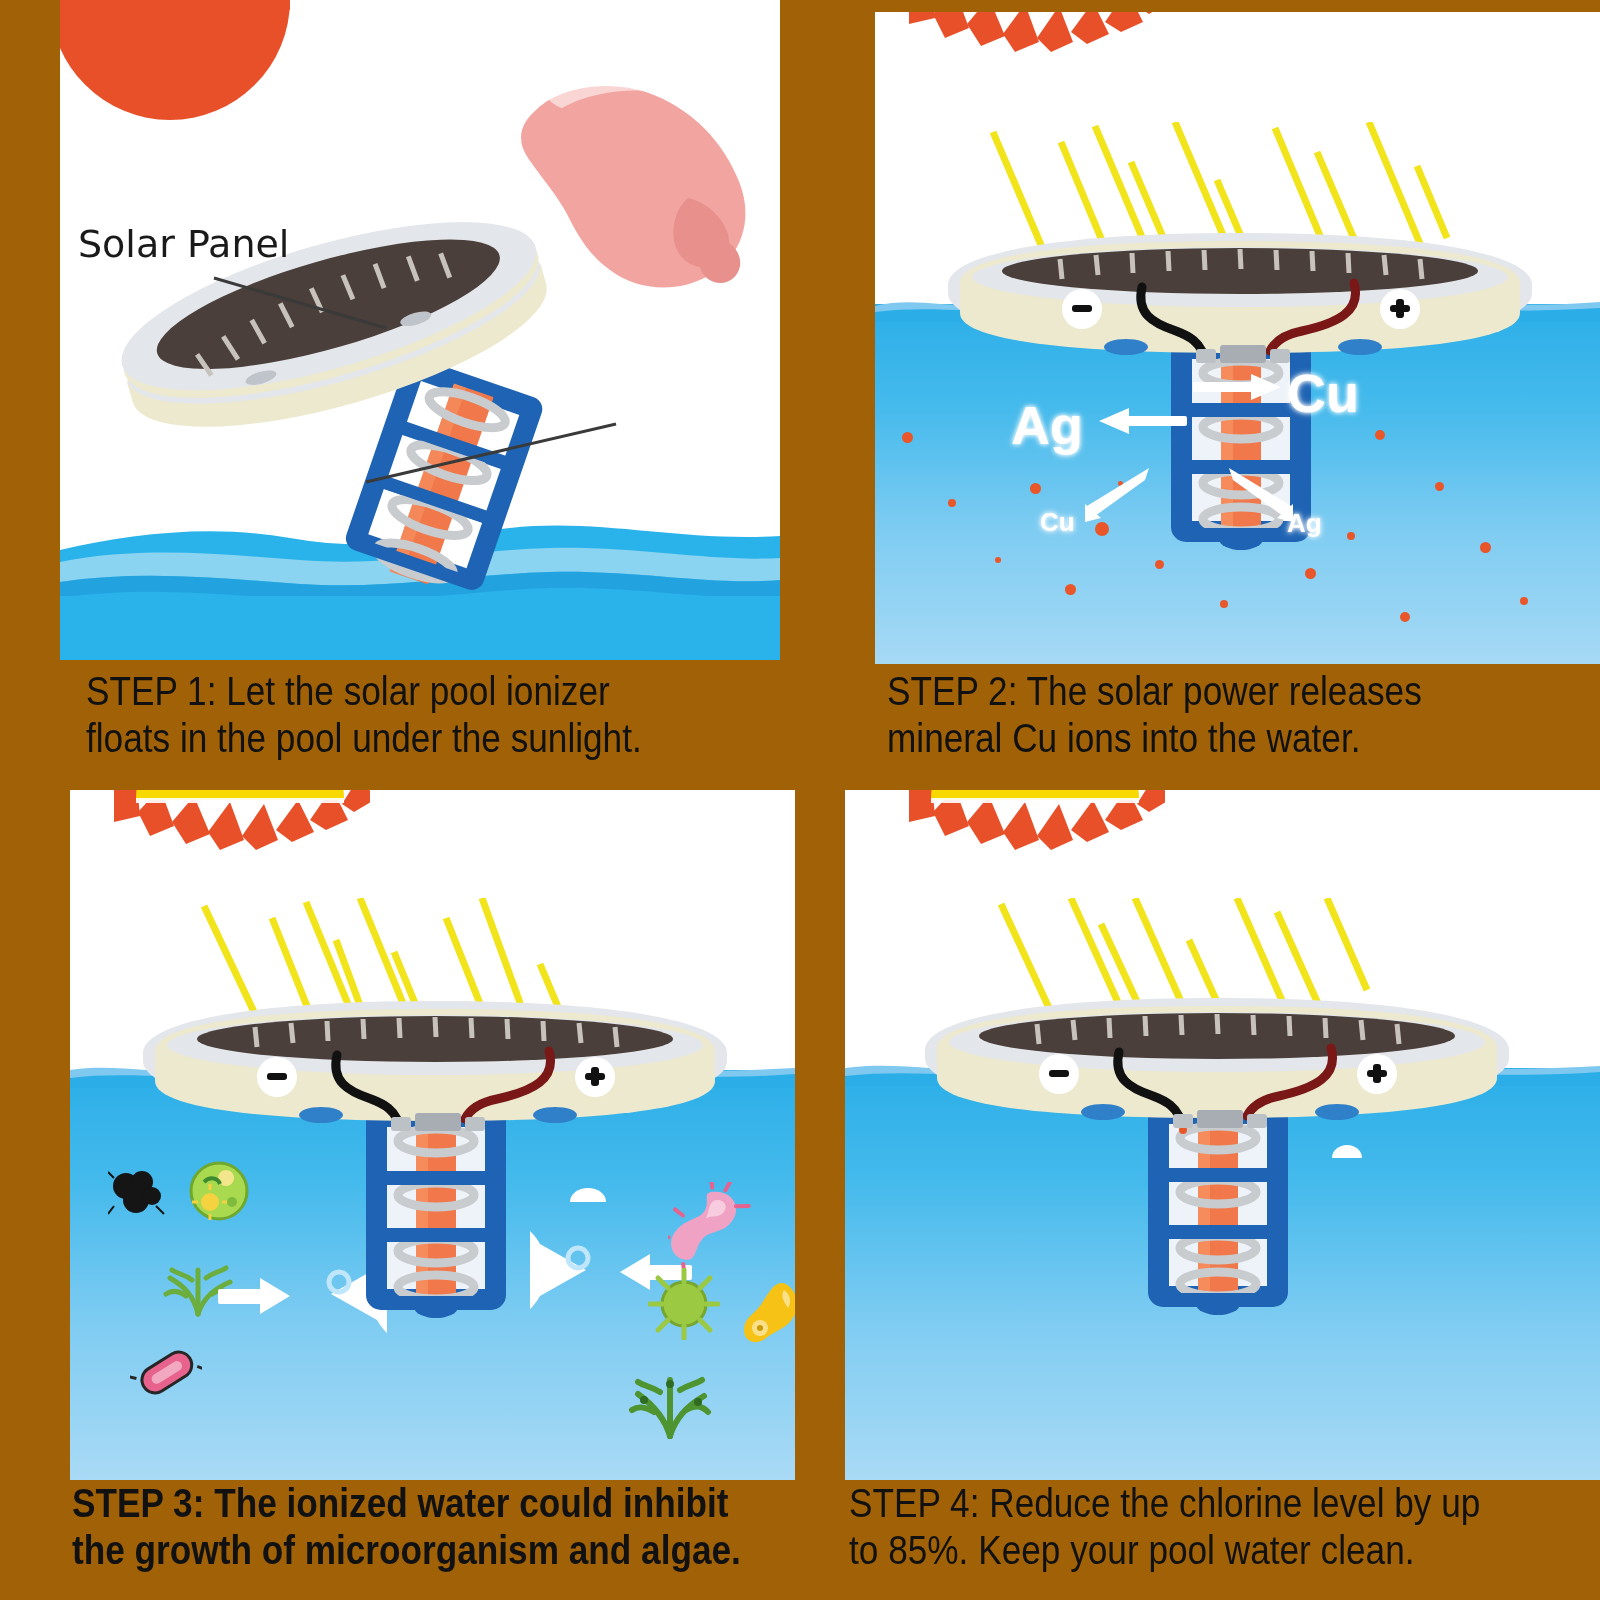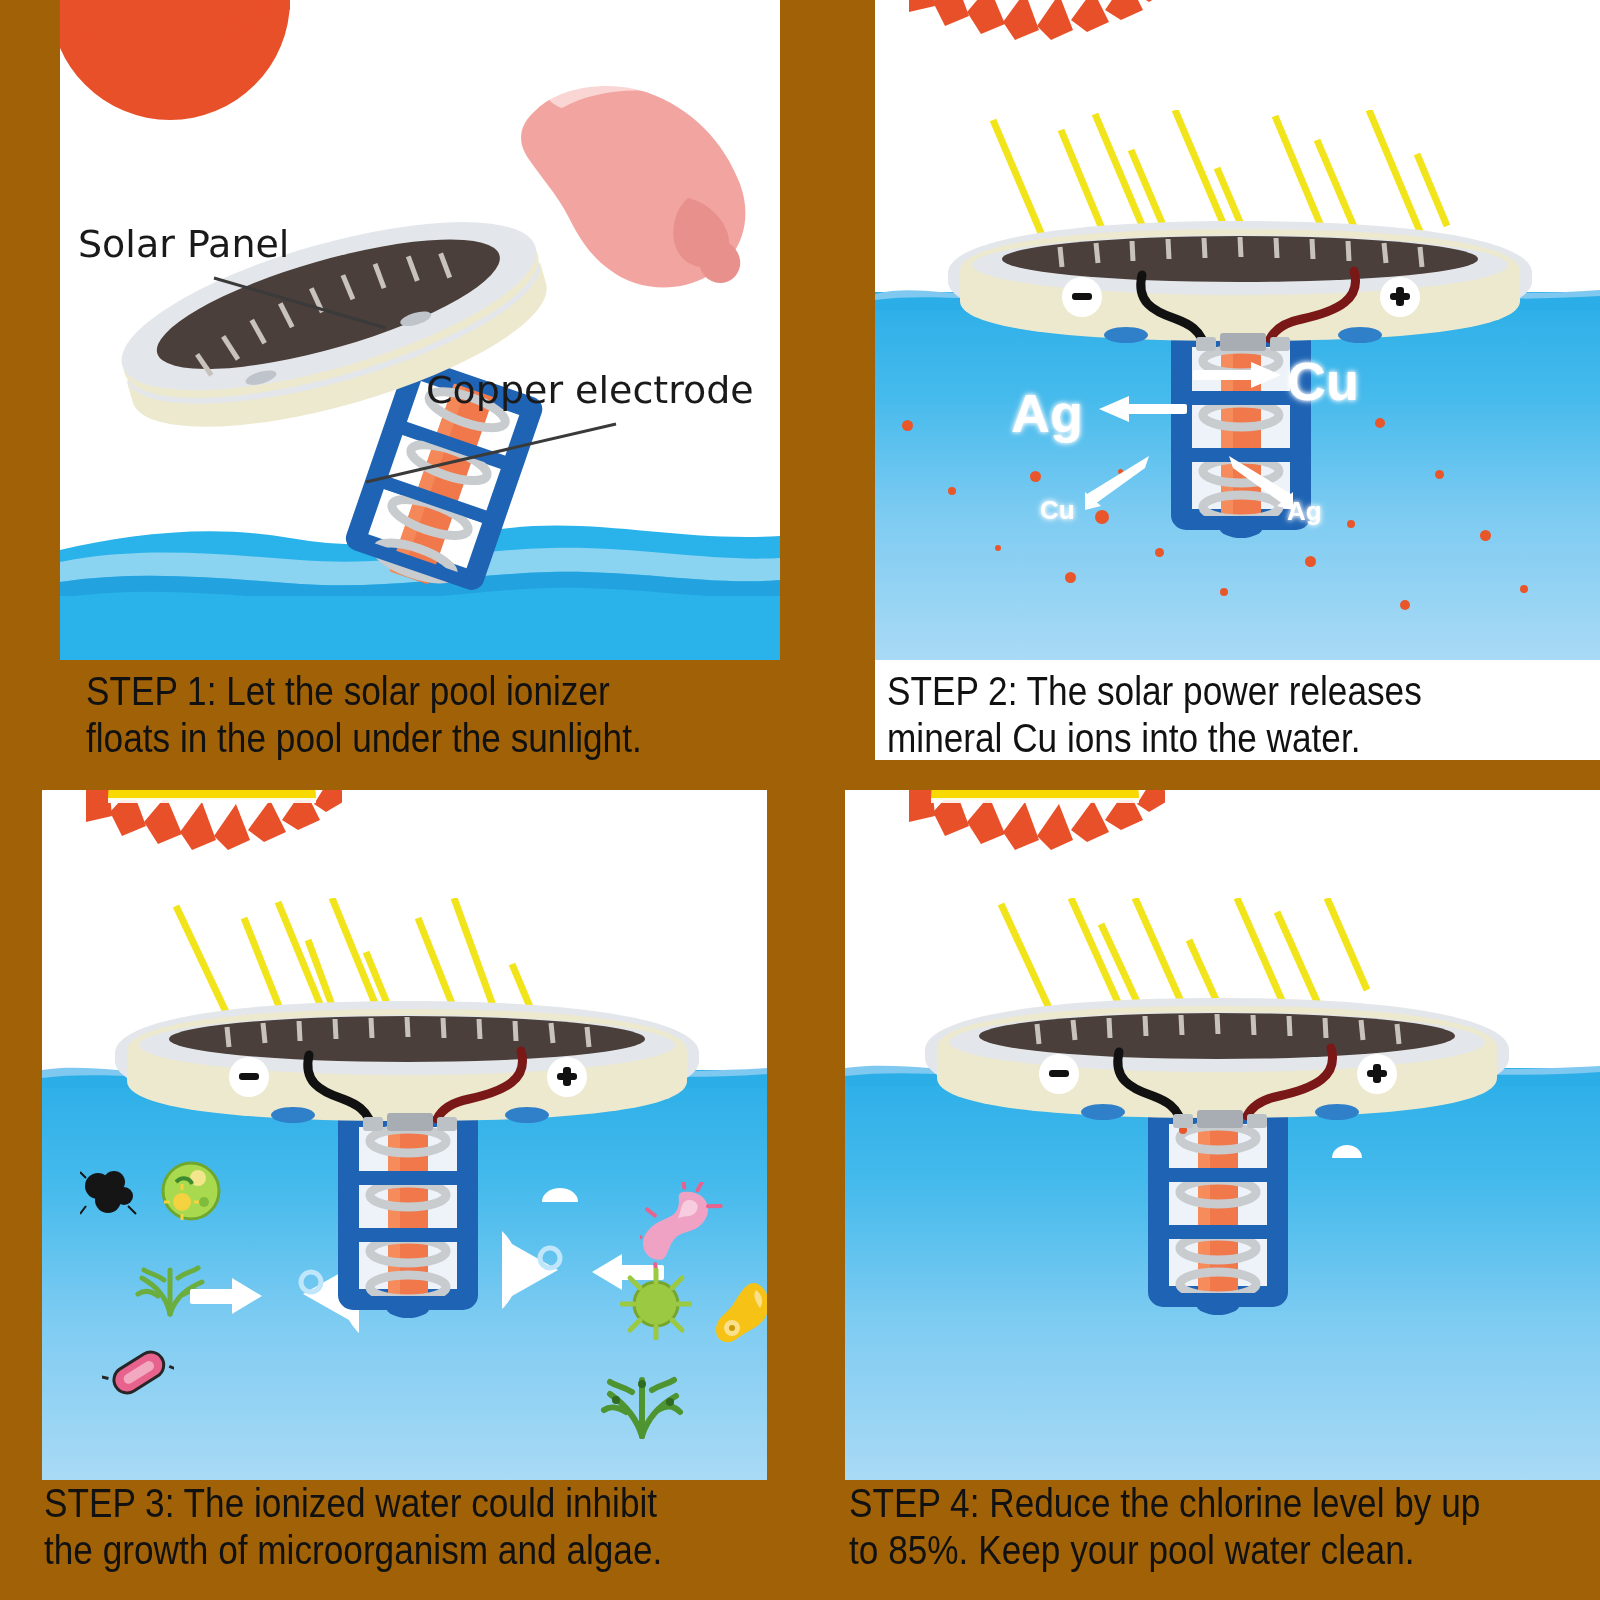--- a/index.html
+++ b/index.html
@@ -154,35 +154,34 @@
       </div>
     </div>
 
     <div class="lead-label" style="left:18px;top:222px;">Solar Panel</div>
     <div class="leader" style="left:150px;top:272px;width:180px;height:60px;">
       <svg viewBox="0 0 180 60">
           <line x1="4" y1="6" x2="176" y2="56" stroke="#3a3a3a" stroke-width="3"></line>
         </svg>
     </div>
 
-    <div class="lead-label" style="left:366px;top:368px;">Copper electrode</div>
     <div class="leader" style="left:300px;top:418px;width:260px;height:70px;">
       <svg viewBox="0 0 260 70">
           <line x1="256" y1="6" x2="6" y2="64" stroke="#3a3a3a" stroke-width="3"></line>
         </svg>
     </div>
 
     <div class="caption" style="left:26px;top:668px;width:800px;">
       <div>STEP 1: Let the solar pool ionizer</div>
       <div>floats in the pool under the sunlight.</div>
     </div>
   </div>
 
   <div class="panel" style="left:875px;top:0px;width:725px;height:760px;">
-    <div class="scene" style="left:0;top:0;width:725px;height:760px;">
+    <div class="scene" style="left:0;top:12px;width:725px;height:652px;">
 
       <div class="sun" style="left:30px;top:-110px;width:260px;height:230px;">
         <svg viewBox="0 0 260 230">
           <g transform="translate(130,100)">
             <g fill="#E8502A">
               <polygon points="-126,-10 -104,-26 -100,16 -126,22"></polygon>
               <polygon points="-102,12 -80,-12 -66,26 -90,36"></polygon>
               <polygon points="-68,22 -46,-4 -30,34 -54,44"></polygon>
               <polygon points="-32,32 -10,2 4,40 -20,50"></polygon>
               <polygon points="2,36 24,4 38,40 16,50"></polygon>
@@ -334,21 +333,21 @@
           </svg>
       </div>
     </div>
 
     <div class="caption" style="left:12px;top:668px;width:830px;">
       <div>STEP 2: The solar power releases</div>
       <div>mineral Cu ions into the water.</div>
     </div>
   </div>
 
-  <div class="panel" style="left:42px;top:790px;width:725px;height:810px;">
+  <div class="panel" style="left:70px;top:790px;width:725px;height:810px;font-weight:bold;">
     <div class="scene" style="left:0;top:0;width:725px;height:690px;">
 
       <div class="sun" style="left:40px;top:-10px;width:260px;height:150px;">
         <svg viewBox="0 0 260 150">
           <g transform="translate(130,20)">
             <g fill="#E8502A">
               <polygon points="-126,-10 -104,-26 -100,16 -126,22"></polygon>
               <polygon points="-102,12 -80,-12 -66,26 -90,36"></polygon>
               <polygon points="-68,22 -46,-4 -30,34 -54,44"></polygon>
               <polygon points="-32,32 -10,2 4,40 -20,50"></polygon>

